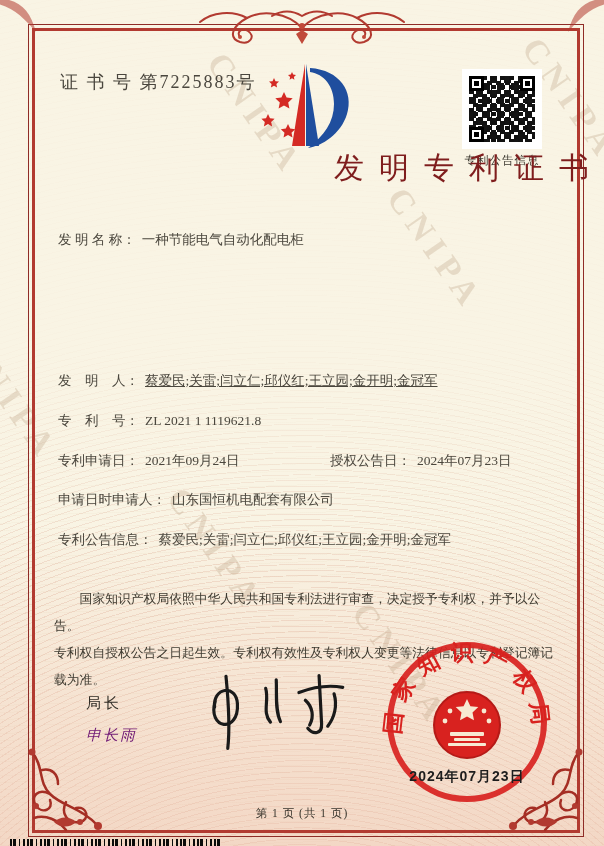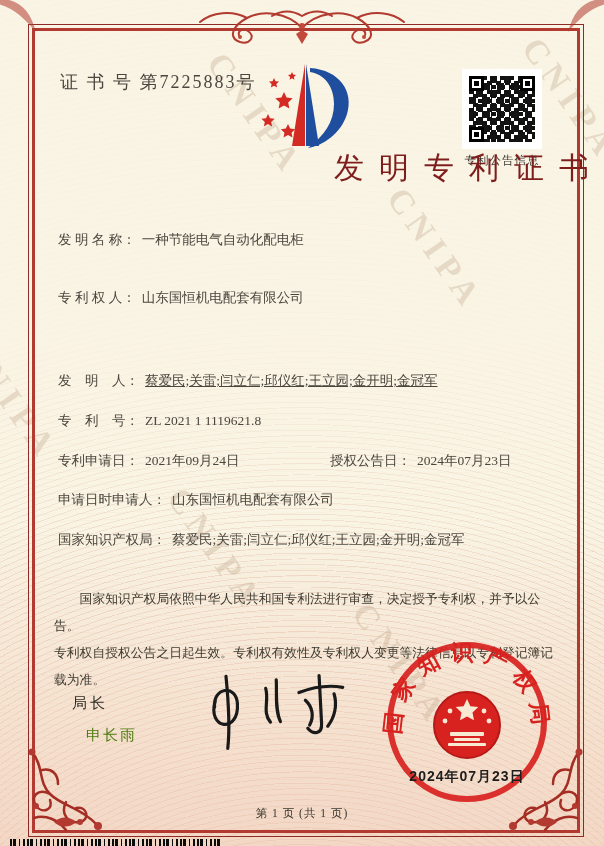--- a/index.html
+++ b/index.html
@@ -58,22 +58,22 @@
   .row{ position:absolute; left:58px; font-size:13.5px; color:#4a463d; white-space:nowrap; }
   .row .lbl{ display:inline-block; }
   .row .val{ margin-left:6px; }
   .col2{ position:absolute; left:272px; top:0; }
   .r1{ top:231px; } .r2{ top:289px; } .r3{ top:331px; } .r4{ top:372px;text-decoration:underline; }
   .r5{ top:412px; } .r6{ top:452px; } .r7{ top:491px; } .r8{ top:531px; }
   
   .notice{ position:absolute; left:54px; top:586px; width:500px; font-size:12.8px; line-height:27px; color:#3e3a30; }
   .notice .l1{ text-indent:2em; }
   
-  .signer-title{ position:absolute; left:72px; top:694px; font-size:15px; letter-spacing:3px; color:#2f2b24; font-family:"Liberation Sans",sans-serif; }
-  .signer-name{ position:absolute; left:86px; top:726px; font-size:15px; letter-spacing:2px; color:#4d7c0f; font-family:"Liberation Sans",sans-serif; }
+  .signer-title{ position:absolute; left:86px; top:694px; font-size:15px; letter-spacing:3px; color:#2f2b24; font-family:"Liberation Sans",sans-serif; }
+  .signer-name{ position:absolute; left:86px; top:726px; font-size:15px; letter-spacing:2px; color:#701a75; font-family:"Liberation Sans",sans-serif;font-style:italic; }
   .signature{ position:absolute; left:188px; top:666px; width:170px; height:95px; transform:rotate(-3deg); }
   
   .seal{ position:absolute; left:382px; top:637px; width:170px; height:170px; }
   .seal-date{
     position:absolute; left:382px; top:768px; width:170px; text-align:center;
     font-size:14px; font-weight:bold; color:#1d1d1d; font-family:"Liberation Sans",sans-serif; letter-spacing:1px;
   }
   
   .footer{ position:absolute; left:0; top:806px; width:100%; text-align:center; font-size:11.5px; letter-spacing:1px; color:#39352d; }
   .barcode{
@@ -181,40 +181,37 @@
     <div class="finder f-tr"></div>
     <div class="finder f-bl"></div>
   </div>
   <div class="qr-label">专利公告信息</div>
 
   <div class="title">发明专利证书</div>
 
   <div class="row r1">
     <span class="lbl">发 明 名 称：</span><span class="val">一种节能电气自动化配电柜</span>
   </div>
-  <div class="row r2">
-    <span class="lbl">专 利 权 人：</span><span class="val">山东国恒机电配套有限公司</span>
-  </div>
   <div class="row r4">
     <span class="lbl">发　明　人：</span><span class="val">蔡爱民;关雷;闫立仁;邱仪红;王立园;金开明;金冠军</span>
   </div>
   <div class="row r5">
     <span class="lbl">专　利　号：</span><span class="val">ZL 2021 1 1119621.8</span>
   </div>
   <div class="row r6">
     <span class="lbl">专利申请日：</span><span class="val">2021年09月24日</span>
     <span class="col2">
       <span class="lbl">授权公告日：</span><span class="val">2024年07月23日</span>
     </span>
   </div>
   <div class="row r7">
     <span class="lbl">申请日时申请人：</span><span class="val">山东国恒机电配套有限公司</span>
   </div>
   <div class="row r8">
-    <span class="lbl">国家知识产权局：</span><span class="val">蔡爱民;关雷;闫立仁;邱仪红;王立园;金开明;金冠军</span>
+    <span class="lbl">专利公告信息：</span><span class="val">蔡爱民;关雷;闫立仁;邱仪红;王立园;金开明;金冠军</span>
   </div>
 
   <div class="notice">
     <div class="l1">国家知识产权局依照中华人民共和国专利法进行审查，决定授予专利权，并予以公告。</div>
     <div class="l2">专利权自授权公告之日起生效。专利权有效性及专利权人变更等法律信息以专利登记簿记载为准。</div>
   </div>
 
   <div class="signer-title">局长</div>
   <div class="signer-name">申长雨</div>
 

